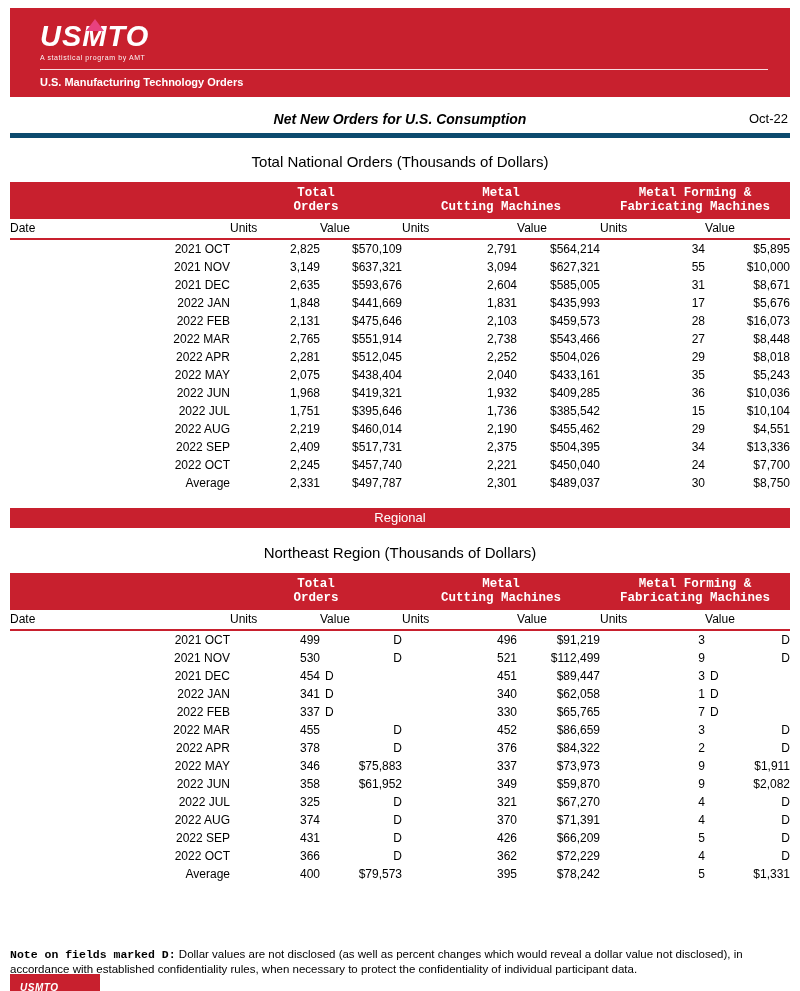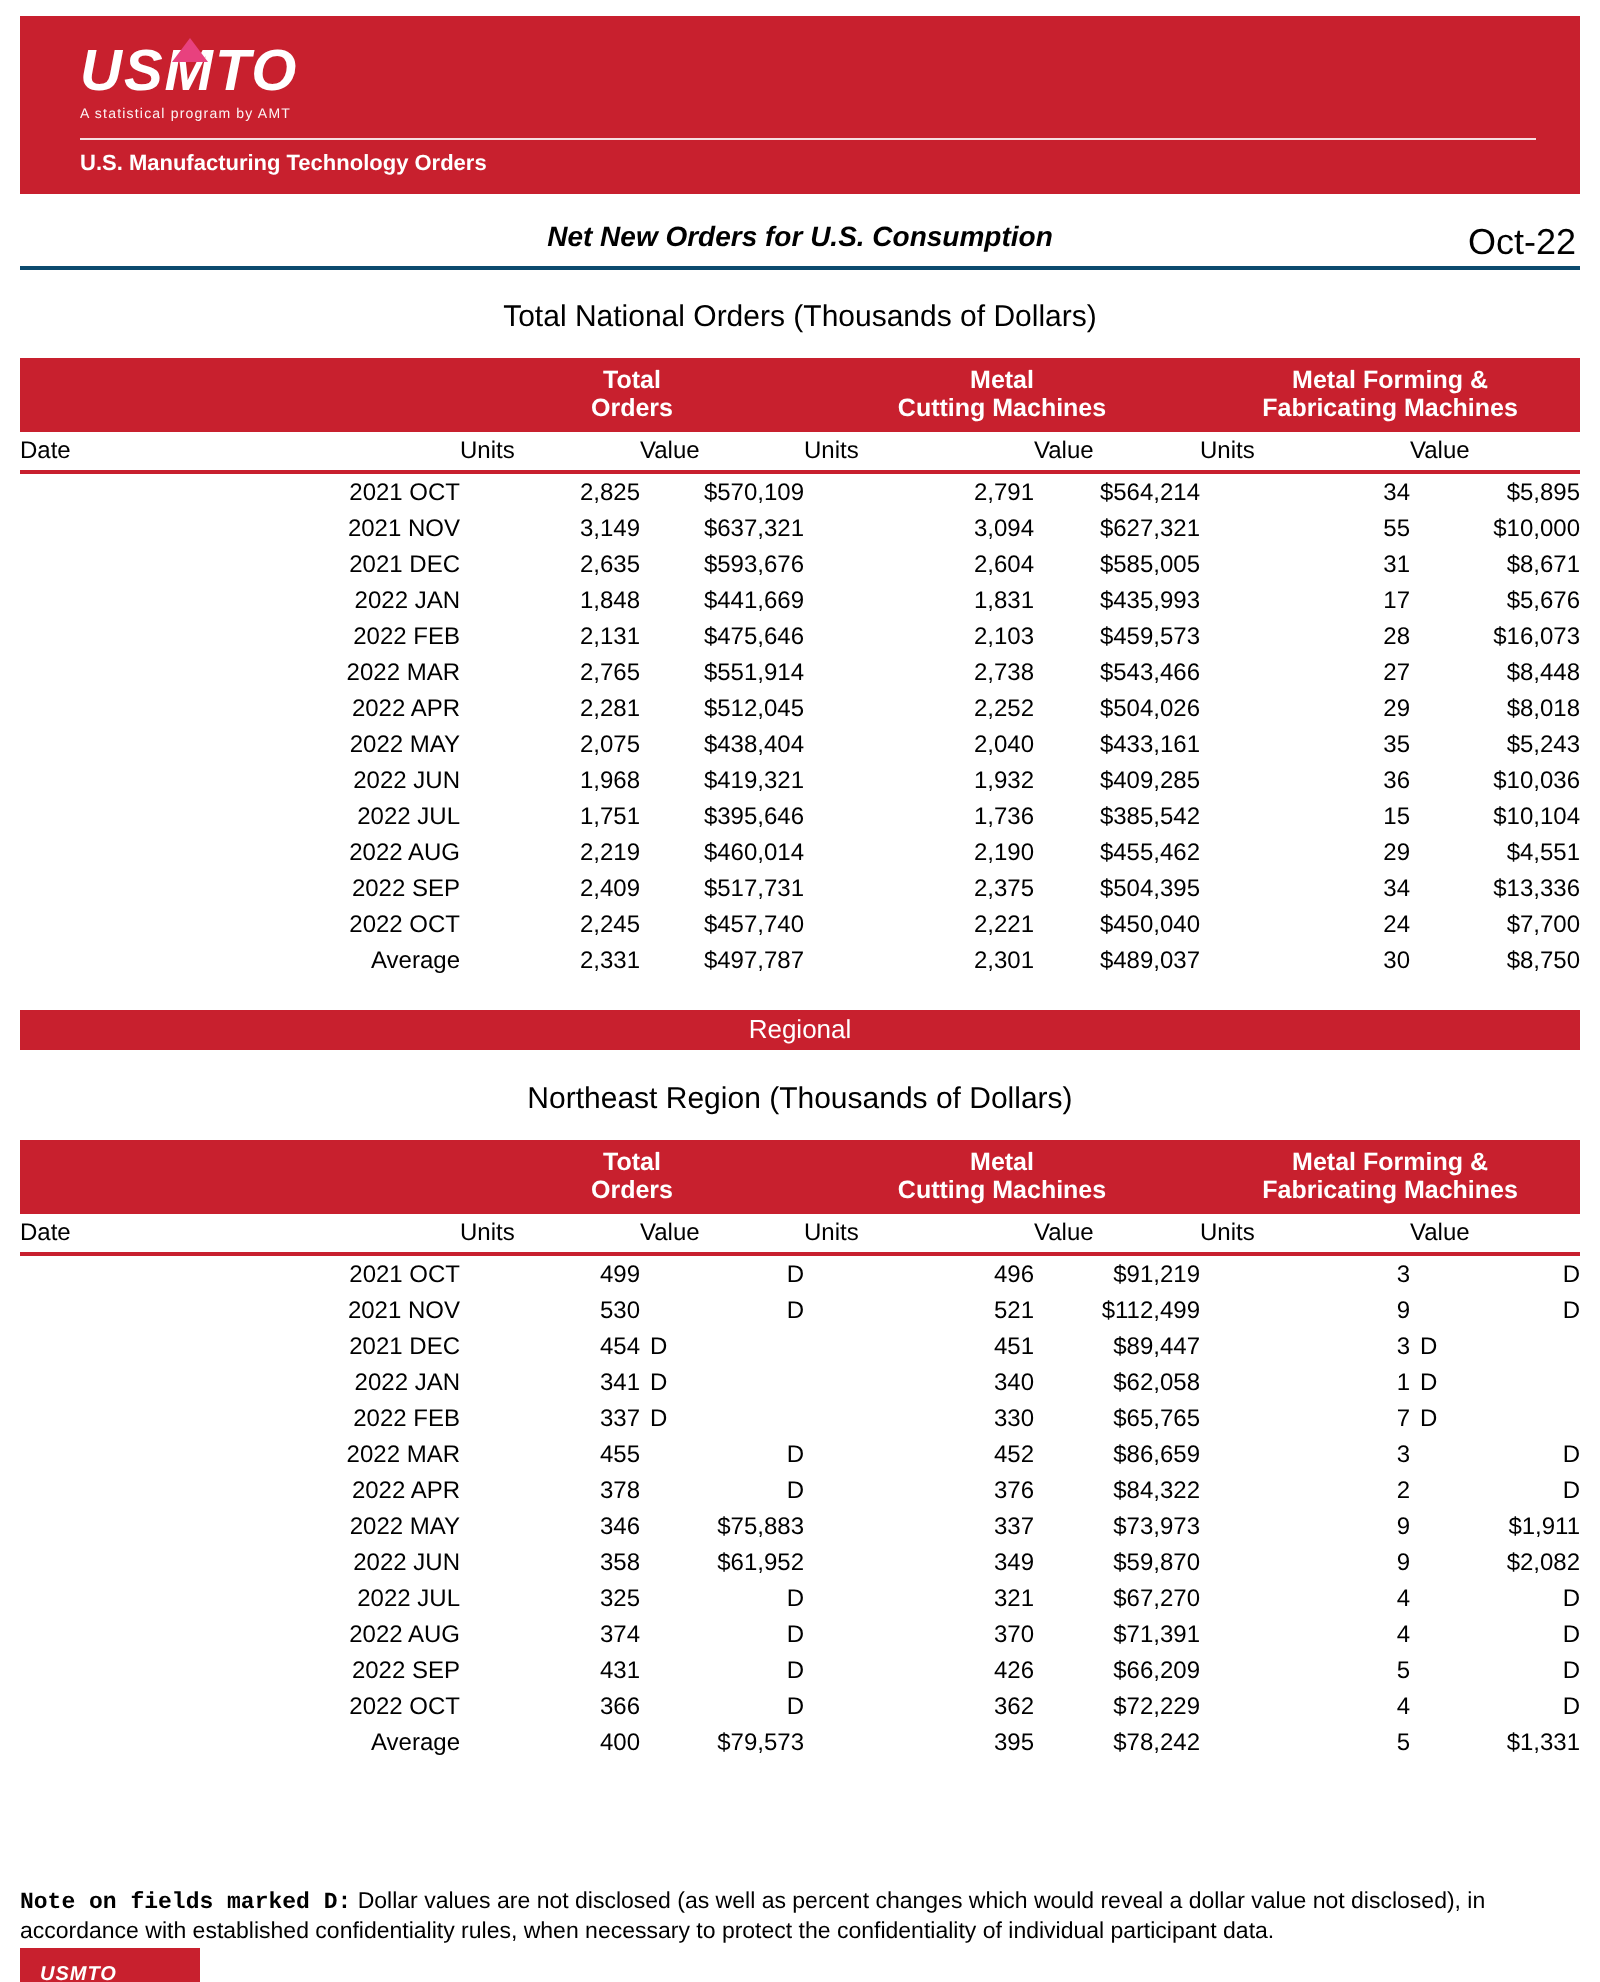--- a/index.html
+++ b/index.html
@@ -26,38 +26,38 @@
     border-left:9px solid transparent;border-right:9px solid transparent;
     border-bottom:12px solid var(--pink);
   }
   .tagline{font-size:7px;letter-spacing:.6px;margin-top:3px;opacity:.95;}
   .banner-divider{position:absolute;left:30px;right:22px;bottom:27px;border:0;border-top:1px solid rgba(255,255,255,.85);}
   .banner-subtitle{position:absolute;left:30px;bottom:9px;font-size:11px;font-weight:bold;}
 
   
   .report-header{
     margin:13px 10px 0;position:relative;text-align:center;
-    padding-bottom:5px;border-bottom:2px solid #0c4a6e;
+    padding-bottom:5px;border-bottom:5px solid #0c4a6e;
   }
   .report-title{font-size:14px;font-weight:bold;font-style:italic;}
-  .report-date{position:absolute;right:2px;top:1px;font-size:18px;font-style:normal;font-weight:normal;}
+  .report-date{position:absolute;right:2px;top:1px;font-size:13px;font-style:normal;font-weight:normal;}
 
   
   .section-title{text-align:center;font-size:15px;margin-top:15px;}
 
   
   table.orders{
     width:780px;margin:12px 10px 0;border-collapse:collapse;table-layout:fixed;
     font-size:12px;
   }
   col.c-date{width:220px;} col.c-u1{width:90px;} col.c-v1{width:82px;}
   col.c-u2{width:115px;} col.c-v2{width:83px;} col.c-u3{width:105px;} col.c-v3{width:85px;}
   thead tr.group-row th{
     background:var(--red);color:#fff;font-weight:bold;font-size:12.5px;
-    padding:4px 0 5px;text-align:center;line-height:14px;
+    padding:4px 0 5px;text-align:center;line-height:14px;font-family:Liberation Mono, monospace;
   }
   thead tr.sub-row th{
     font-weight:normal;color:#000;text-align:left;font-size:12px;
     padding:2px 0 3px;border-bottom:2px solid var(--red);
   }
   tbody td{
     text-align:right;padding:2px 0 1px;line-height:15px;white-space:nowrap;
   }
   tbody td.d-left{text-align:left;padding-left:5px;}
 

